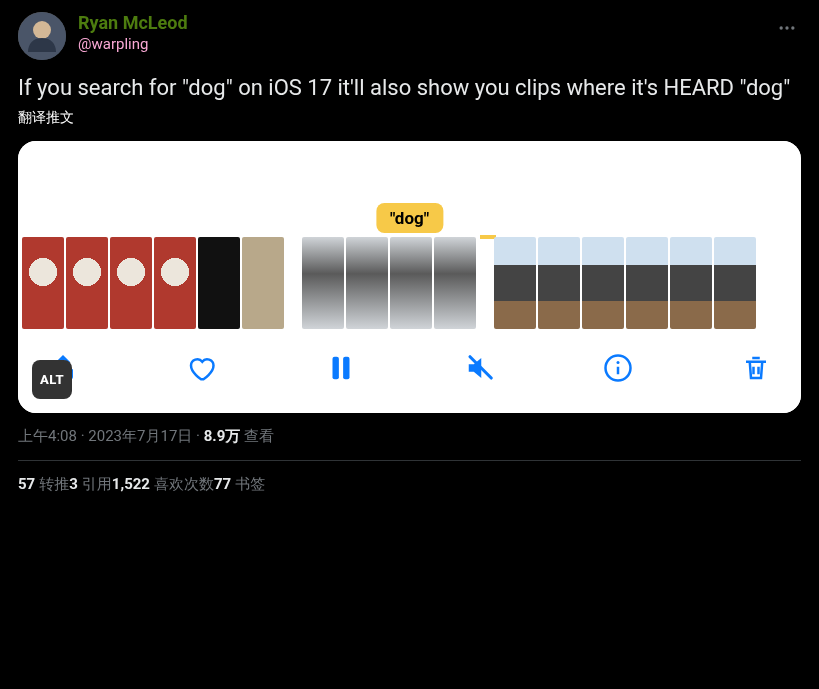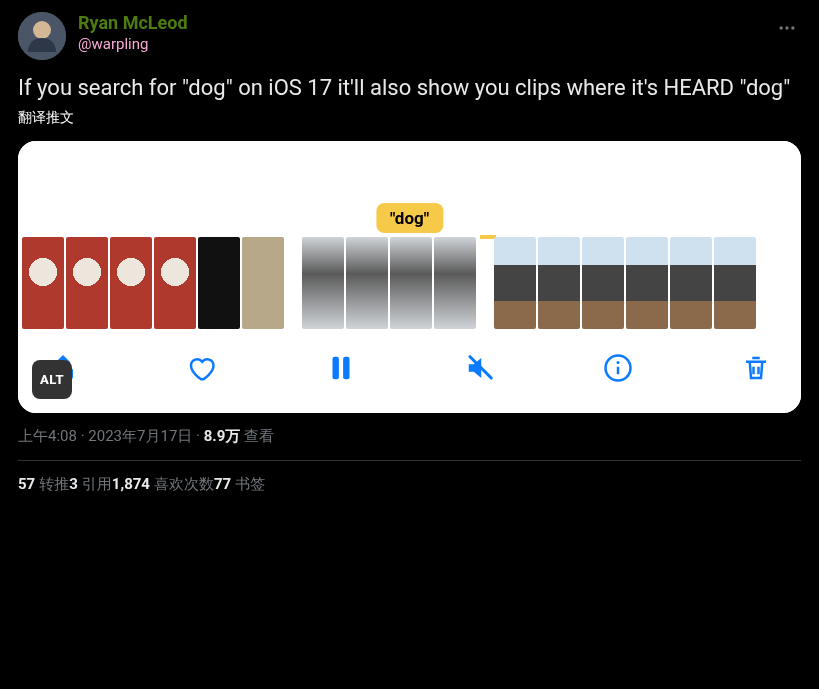--- a/index.html
+++ b/index.html
@@ -194,21 +194,21 @@
 <hr class="divider">
 
 <div class="stats-row">
   <div class="stat">
     <span class="num">57</span><span>转推</span>
   </div>
   <div class="stat">
     <span class="num">3</span><span>引用</span>
   </div>
   <div class="stat">
-    <span class="num">1,874</span><span>喜欢次数</span>
+    <span class="num">1,522</span><span>喜欢次数</span>
   </div>
   <div class="stat">
     <span class="num">77</span><span>书签</span>
   </div>
 </div>
 
 
 
 
 </body></html>

